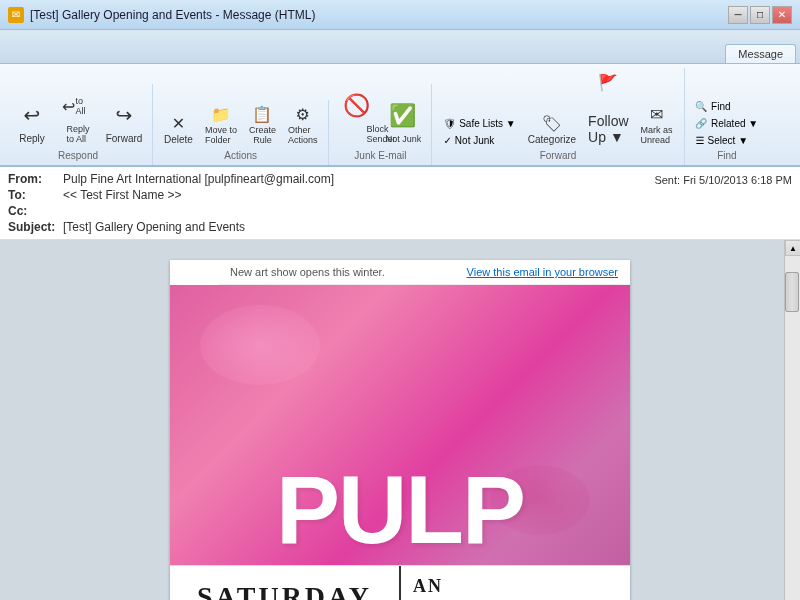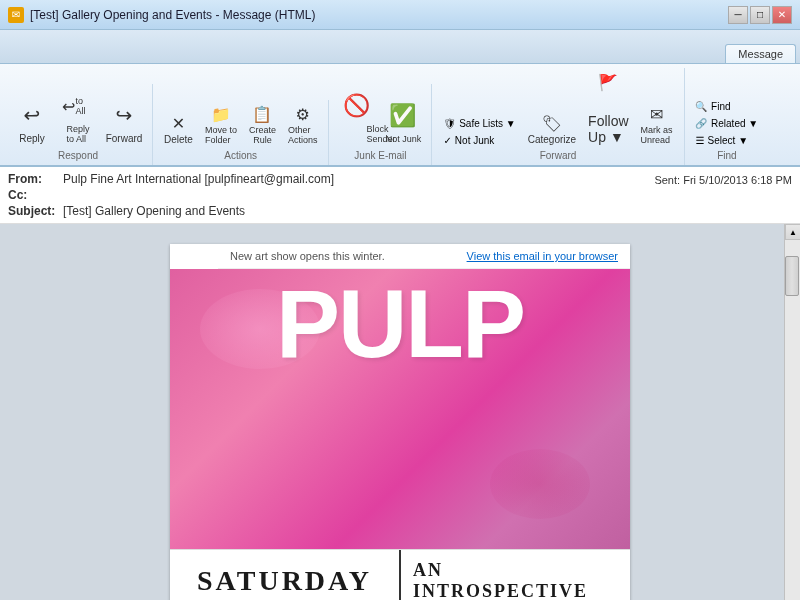--- a/index.html
+++ b/index.html
@@ -169,21 +169,21 @@
       border-bottom: 1px solid #eee;
       margin-left: 48px;
     }
     .email-preview-link { color: #0066cc; text-decoration: underline; cursor: pointer; }
 
     
     .pink-banner {
       background: linear-gradient(135deg, #e060a0 0%, #f080b0 30%, #e040a0 60%, #d070b0 80%, #c060a0 100%);
       height: 280px;
       display: flex;
-      align-items: flex-start;
+      align-items: flex-end;
       justify-content: center;
       position: relative;
       overflow: hidden;
     }
     .pink-banner::before {
       content: '';
       position: absolute;
       top: 20px; left: 30px;
       width: 120px; height: 80px;
       background: radial-gradient(ellipse, rgba(255,180,220,0.4), transparent);
@@ -402,20 +402,24 @@
 
 <div class="email-header-bar">
   <div class="email-header-row">
     <div class="email-header-label">From:</div>
     <div class="email-header-value">Pulp Fine Art International [pulpfineart@gmail.com]</div>
     <div class="email-header-sent">
       <span>Sent:</span>&nbsp;<span>Fri 5/10/2013 6:18 PM</span>
     </div>
   </div>
   <div class="email-header-row">
+    <div class="email-header-label">To:</div>
+    <div class="email-header-value">&lt;&lt; Test First Name &gt;&gt;</div>
+  </div>
+  <div class="email-header-row">
     <div class="email-header-label">Cc:</div>
     <div class="email-header-value"></div>
   </div>
   <div class="email-header-row">
     <div class="email-header-label">Subject:</div>
     <div class="email-header-value">[Test] Gallery Opening and Events</div>
   </div>
 </div>
 
 <div class="email-body-area">

